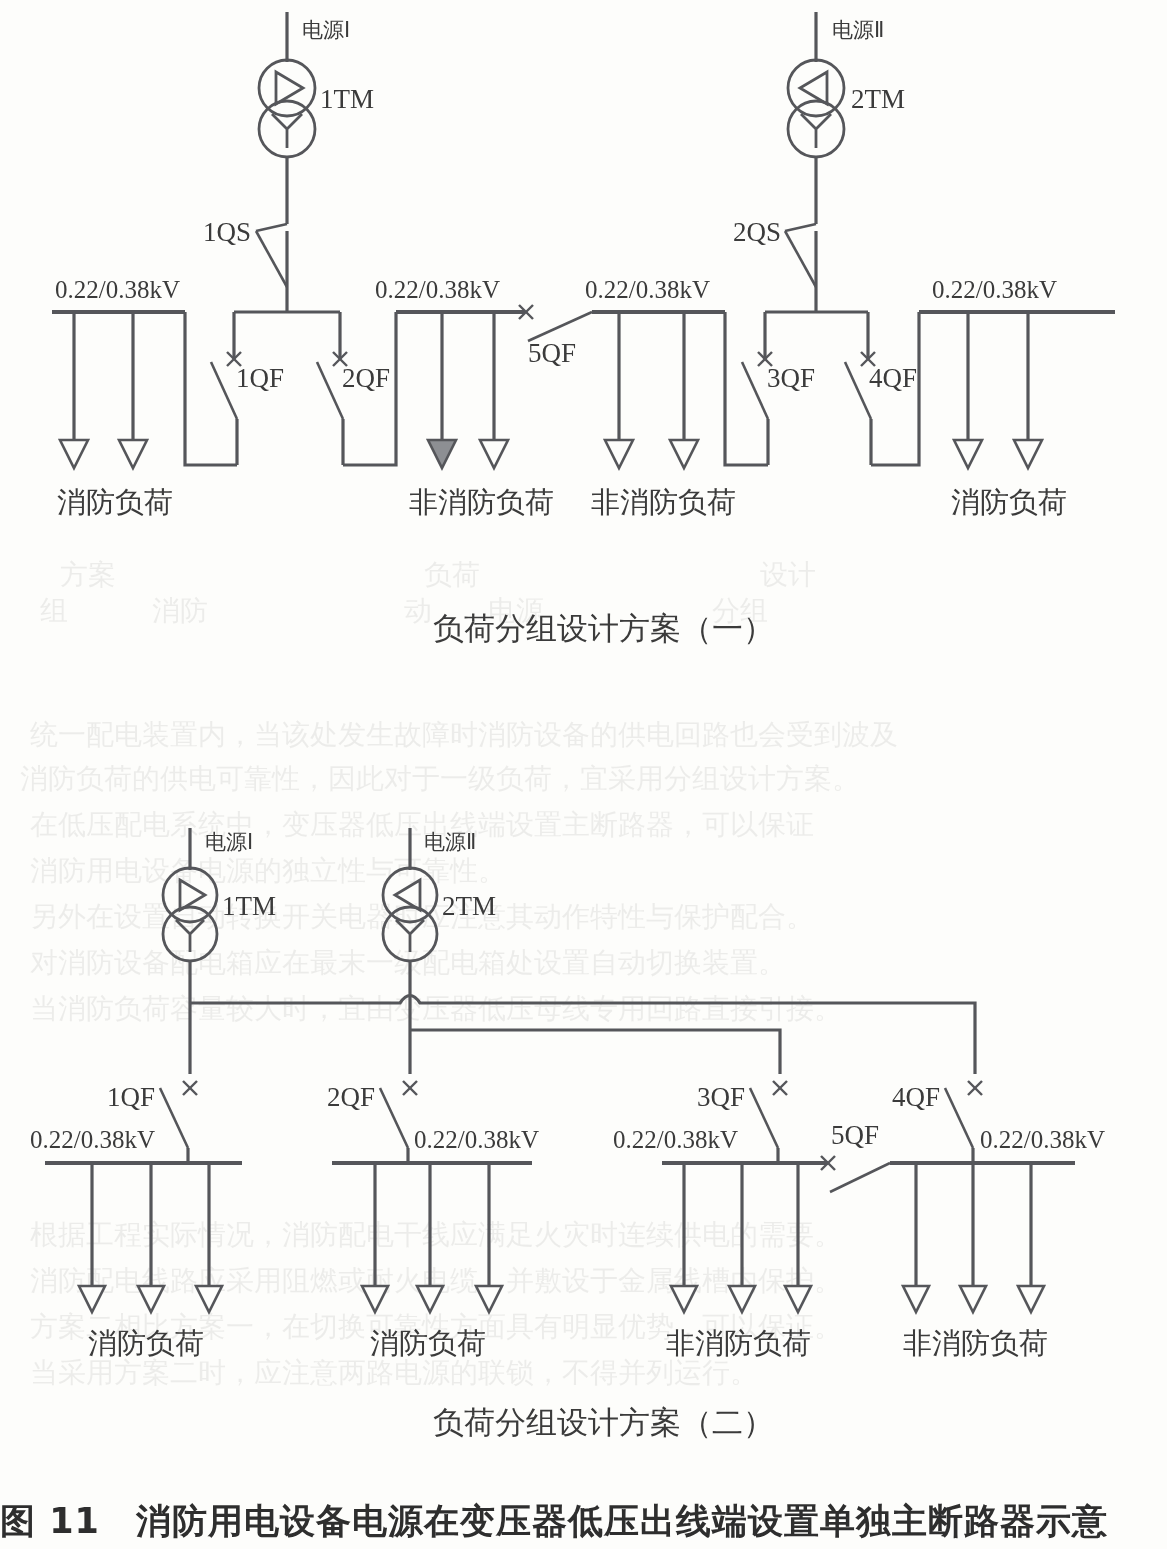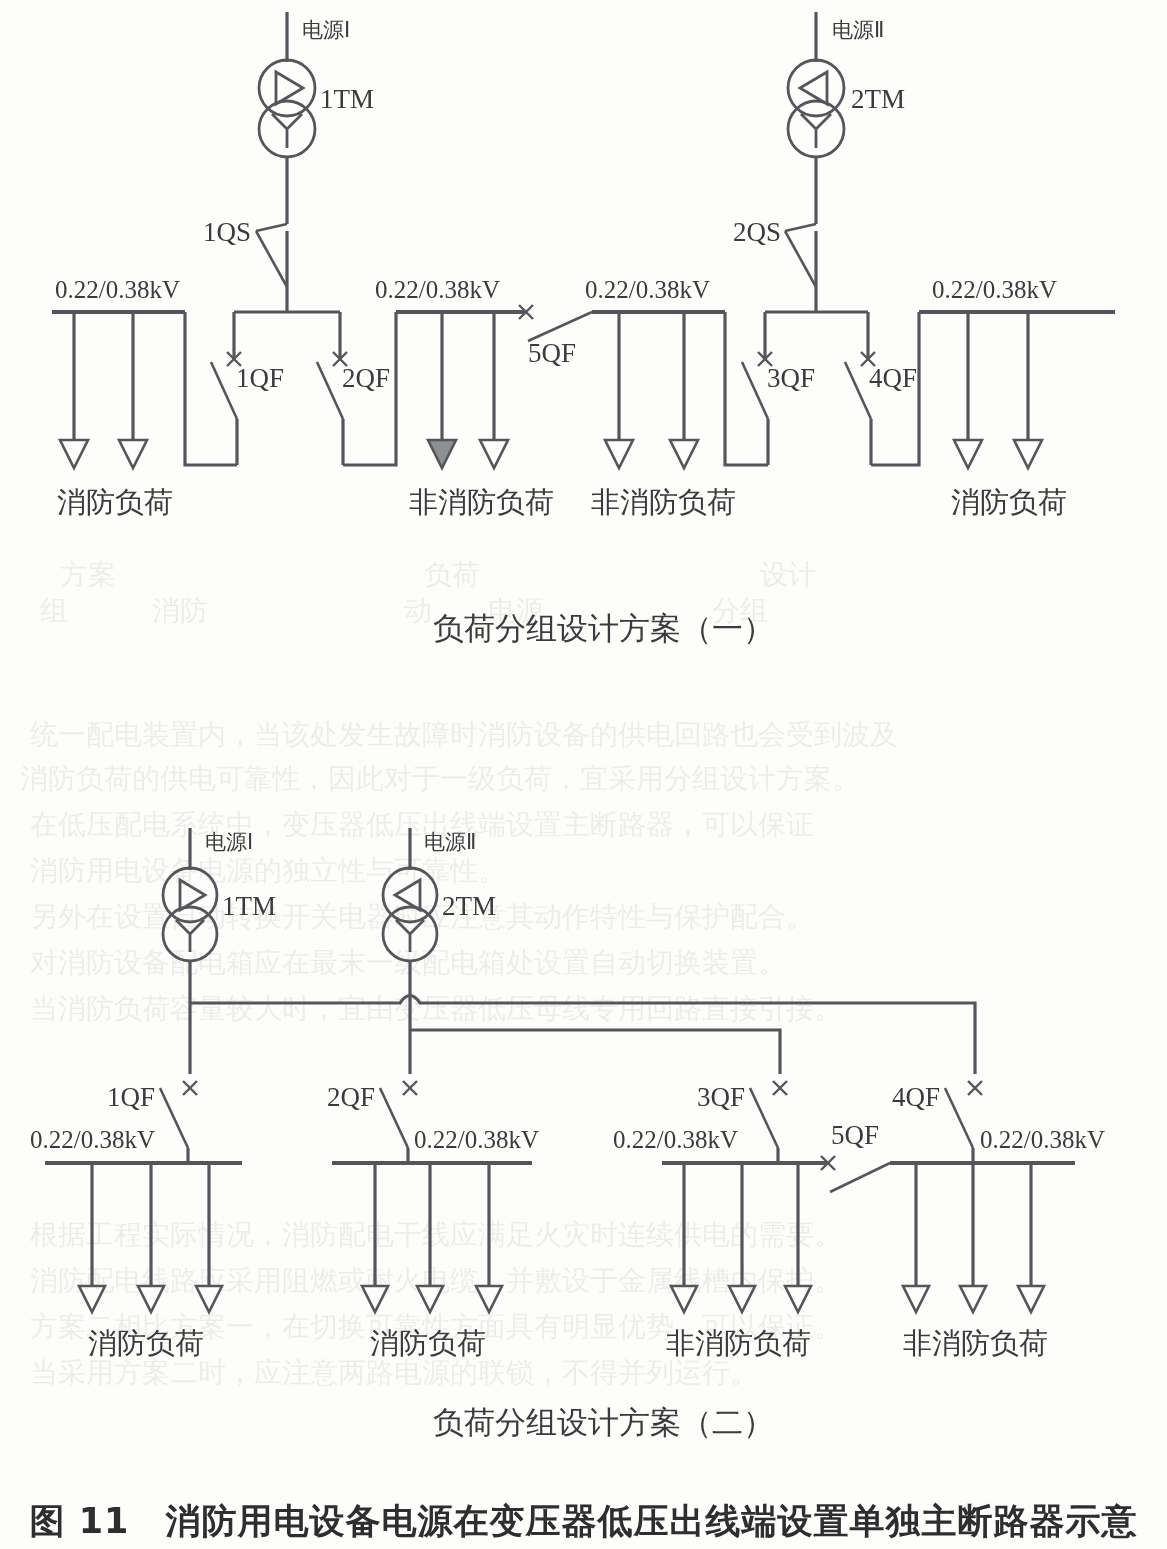--- a/index.html
+++ b/index.html
@@ -25,21 +25,21 @@
   .lbl-kv{font-size:25px;letter-spacing:0px;}
   .lbl-dev{font-size:27px;}
   .lbl-cn{font-size:29px;font-family:"DejaVu Sans","Liberation Sans",sans-serif;font-weight:500;}
   .lbl-src{font-size:21px;font-family:"DejaVu Sans","Liberation Sans",sans-serif;font-weight:500;}
   .caption{
     position:absolute;width:100%;text-align:center;
     font-size:31px;font-family:"DejaVu Sans","Liberation Sans",sans-serif;
     color:#3b3b3b;font-weight:500;margin-left:20px;
   }
   .fig-caption{
-    position:absolute;width:100%;text-align:center;
+    position:absolute;width:100%;text-align:left;
     font-size:35px;font-family:"DejaVu Sans","Liberation Sans",sans-serif;
     color:#2e2e2e;font-weight:600;letter-spacing:1px;
   }
   .ghost{
     position:absolute;opacity:.085;color:#4a4a46;pointer-events:none;
     font-family:"DejaVu Sans","Liberation Sans",sans-serif;font-size:28px;
     white-space:nowrap;
   }
 </style>
 </head>

